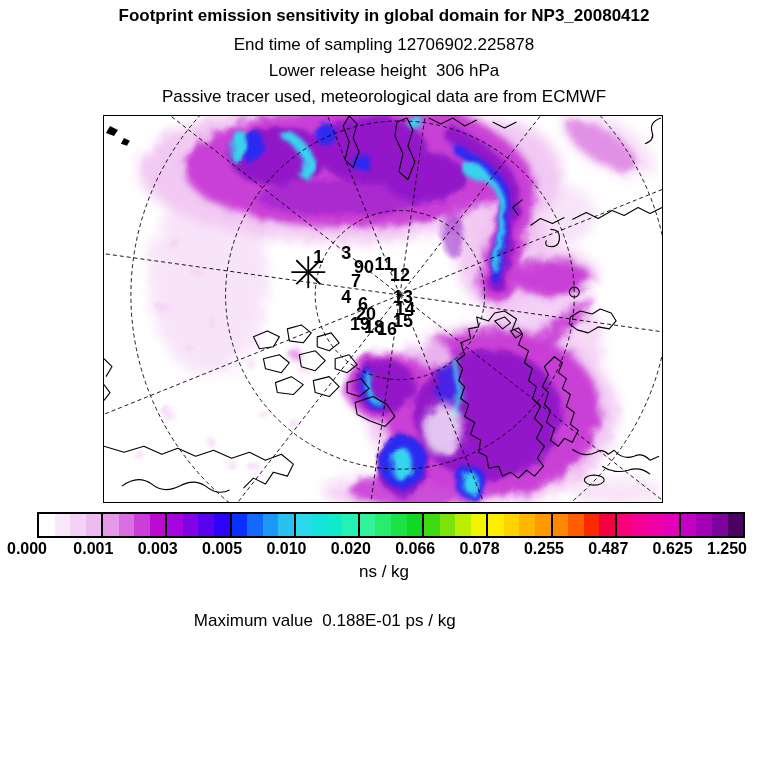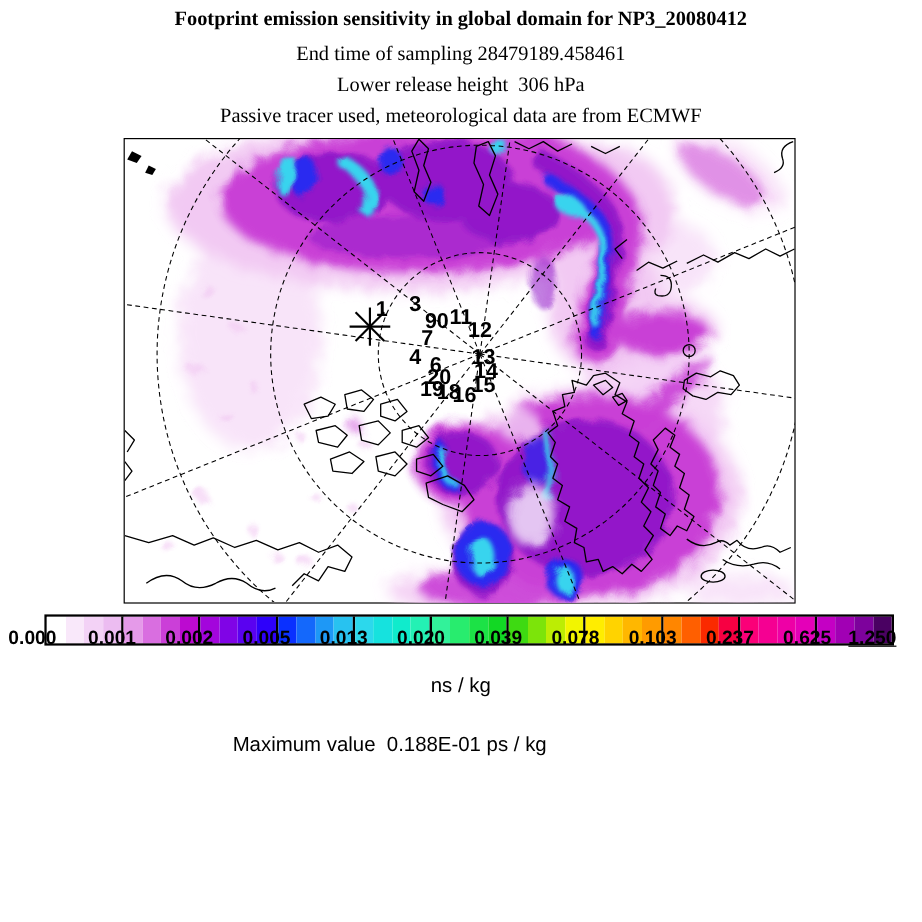--- a/index.html
+++ b/index.html
@@ -2,39 +2,39 @@
 <html><head>
 <meta charset="utf-8">
 <style>
   html,body{margin:0;padding:0;}
   body{
     width:768px;height:768px;position:relative;background:#ffffff;
     font-family:"Liberation Sans",sans-serif;color:#000;overflow:hidden;
   }
   .hdr{position:absolute;left:0;width:768px;display:flex;justify-content:center;
        align-items:baseline;white-space:pre;font-size:17px;line-height:20px;}
-  .hdr span{white-space:pre;font-family:Liberation Serif, serif;}
+  .hdr span{white-space:pre;}
   #title-line{top:6px;font-weight:bold;}
   #time-line{top:35px;gap:28px;}
   #height-line{top:61px;gap:26px;}
   #tracer-line{top:87px;}
   #map-frame{
     position:absolute;left:103px;top:115px;width:558px;height:386px;
     border:1px solid #000;background:#fff;
   }
   #map-svg{display:block;width:558px;height:386px;}
   #colorbar{
     position:absolute;left:37px;top:512px;width:704px;height:22px;
     border:2px solid #000;display:flex;background:#fff;
   }
   .cbseg{flex:1 1 0;display:flex;border-left:2px solid #000;}
   .cbseg:first-child{border-left:none;}
   .cbcell{flex:1 1 0;}
   #colorbar-ticks{
-    position:absolute;left:37px;top:524px;width:642px;height:18px;
+    position:absolute;left:37px;top:540px;width:642px;height:18px;
   }
   .cbtick{
     position:absolute;top:0;transform:translateX(-50%);
     font-size:16px;font-weight:bold;white-space:pre;
   }
   #units-line{position:absolute;left:0;top:562px;width:768px;text-align:center;
     font-size:17px;}
   #max-line{position:absolute;left:0;top:591px;width:640px;text-align:center;
     font-size:17px;white-space:pre;}
   .mklabel{font-family:"Liberation Sans",sans-serif;font-size:18px;font-weight:bold;
@@ -43,21 +43,21 @@
   .coastfill{fill:var(--fc-coast,#000);stroke:none;}
   .grat{fill:none;stroke:#000;stroke-width:0.9;stroke-dasharray:4 3;}
 </style>
 </head>
 <body style="--fc-pale: #f2c9f3; --fc-magenta: #c93fd6; --fc-purple: #8d18c8; --fc-blue: #2a2af0; --fc-cyan: #38d4ee; --fc-coast: #000000;">
 
 <div class="hdr" id="title-line">
   <span>Footprint emission sensitivity in global domain for NP3_20080412</span>
 </div>
 <div class="hdr" id="time-line">
-  <span>End time of sampling 28479189.458461</span>
+  <span>End time of sampling 12706902.225878</span>
 </div>
 <div class="hdr" id="height-line">
   <span>Lower release height  306 hPa</span>
 </div>
 <div class="hdr" id="tracer-line">
   <span>Passive tracer used, meteorological data are from ECMWF</span>
 </div>
 
 <div id="map-frame">
   <svg id="map-svg" viewBox="0 0 560 388" preserveAspectRatio="none">
@@ -329,30 +329,30 @@
     <div class="cbseg">
       <div class="cbcell" style="background: rgb(196, 0, 196);"></div>
       <div class="cbcell" style="background: rgb(161, 0, 180);"></div>
       <div class="cbcell" style="background: rgb(125, 2, 156);"></div>
       <div class="cbcell" style="background: rgb(74, 1, 98);"></div>
     </div>
   </div>
 <div id="colorbar-ticks">
     <span class="cbtick" style="left: -10px;">0.000</span>
     <span class="cbtick" style="left: 56.3636px;">0.001</span>
-    <span class="cbtick" style="left: 120.727px;">0.002</span>
+    <span class="cbtick" style="left: 120.727px;">0.003</span>
     <span class="cbtick" style="left: 185.091px; text-align: center;">0.005</span>
-    <span class="cbtick" style="left: 249.455px;">0.013</span>
+    <span class="cbtick" style="left: 249.455px;">0.010</span>
     <span class="cbtick" style="left: 313.818px;">0.020</span>
-    <span class="cbtick" style="left: 378.182px;">0.039</span>
+    <span class="cbtick" style="left: 378.182px;">0.066</span>
     <span class="cbtick" style="left: 442.545px;">0.078</span>
-    <span class="cbtick" style="left: 506.909px;">0.103</span>
-    <span class="cbtick" style="left: 571.273px;">0.237</span>
+    <span class="cbtick" style="left: 506.909px;">0.255</span>
+    <span class="cbtick" style="left: 571.273px;">0.487</span>
     <span class="cbtick" style="left: 635.636px;">0.625</span>
-    <span class="cbtick" style="left: 690px; text-decoration: underline;">1.250</span>
+    <span class="cbtick" style="left: 690px;">1.250</span>
   </div>
 
 <div id="units-line">
   <span>ns / kg</span>
 </div>
 <div id="max-line">
   <span>Maximum value  0.188E-01 ps / kg</span>
 </div>
 
 </body></html>

